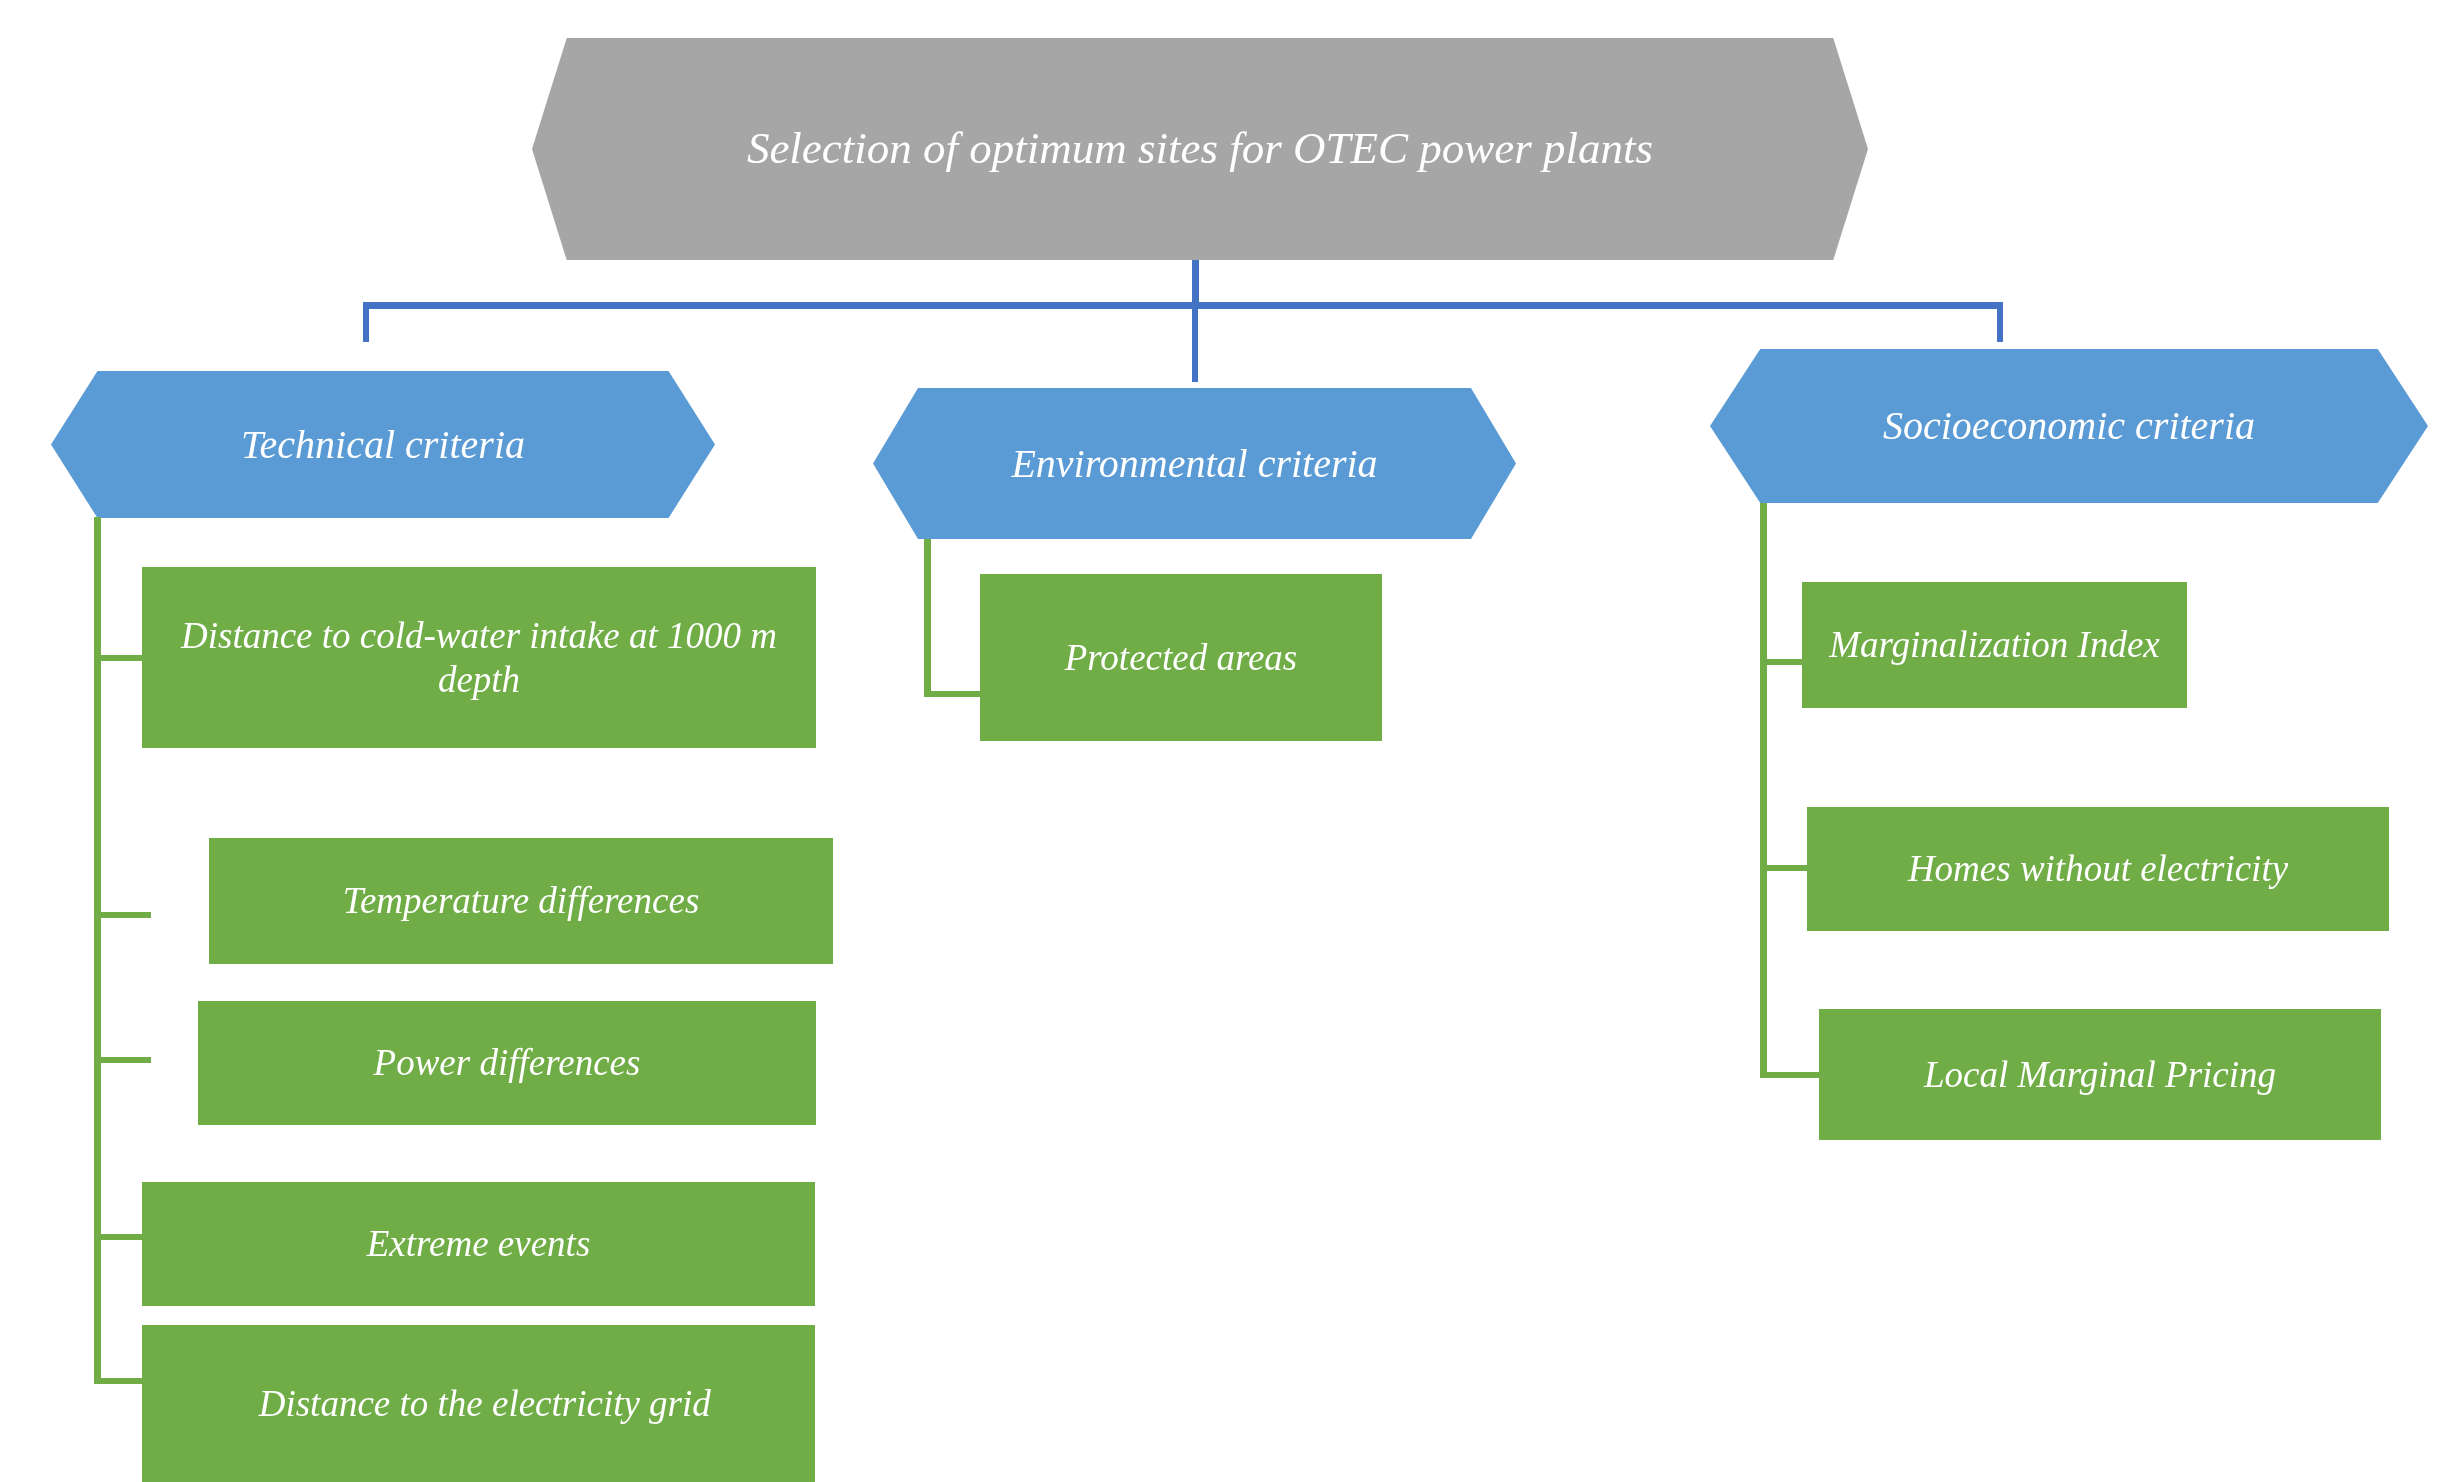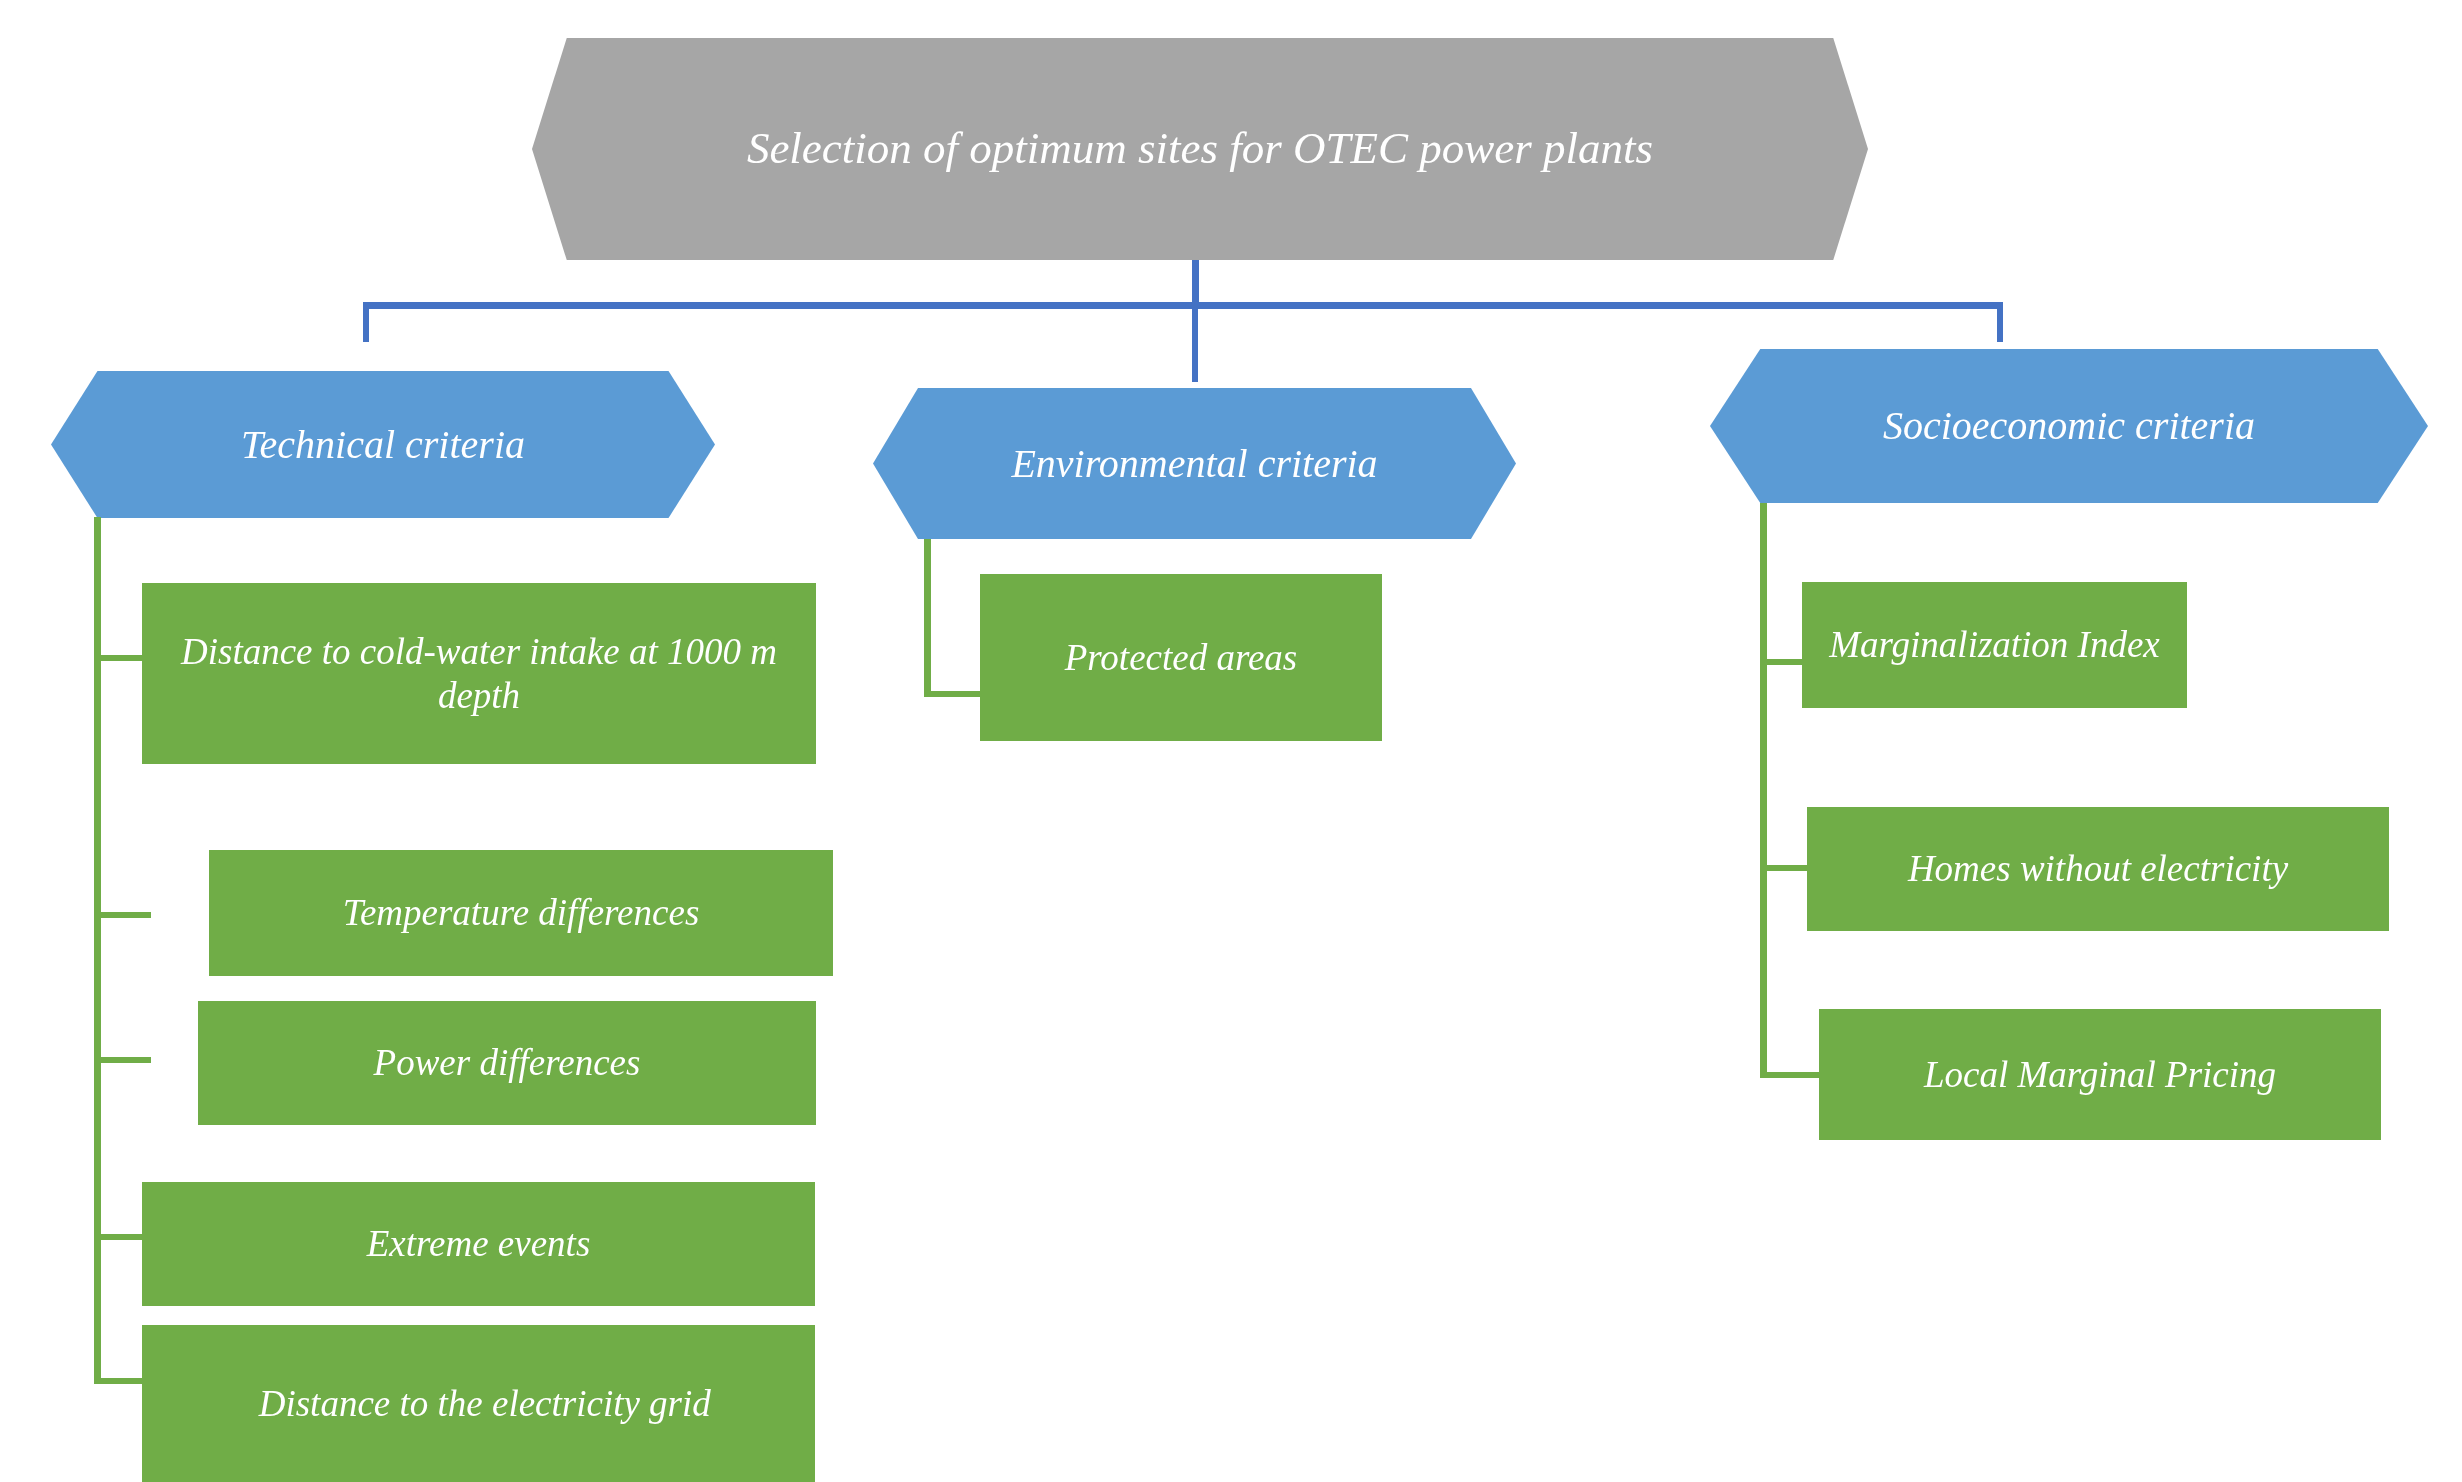--- a/index.html
+++ b/index.html
@@ -80,23 +80,23 @@
 
   <div class="node hex-cat" style="left:1710px; top:349px; width:718px; height:154px;">Socioeconomic criteria</div>
 
   <div class="line-v green" style="left:94px; top:517px; width:6.5px; height:867px;"></div>
   <div class="line-h green" style="left:94px; top:655px; width:57px; height:5.7px;"></div>
   <div class="line-h green" style="left:94px; top:912px; width:57px; height:5.7px;"></div>
   <div class="line-h green" style="left:94px; top:1057px; width:57px; height:5.7px;"></div>
   <div class="line-h green" style="left:94px; top:1234px; width:57px; height:5.7px;"></div>
   <div class="line-h green" style="left:94px; top:1378px; width:57px; height:5.7px;"></div>
 
-  <div class="node leaf" style="left:142px; top:567px; width:674px; height:181px;margin-top:16px;">Distance to cold-water intake at 1000 m depth</div>
+  <div class="node leaf" style="left:142px; top:567px; width:674px; height:181px;">Distance to cold-water intake at 1000 m depth</div>
 
-  <div class="node leaf" style="left:209px; top:838px; width:624px; height:126px;margin-top:12px;">Temperature differences</div>
+  <div class="node leaf" style="left:209px; top:838px; width:624px; height:126px;">Temperature differences</div>
 
   <div class="node leaf" style="left:198px; top:1001px; width:618px; height:124px;">Power differences</div>
 
   <div class="node leaf" style="left:142px; top:1182px; width:673px; height:124px;">Extreme events</div>
 
   <div class="node leaf" style="left:142px; top:1325px; width:673px; height:157px;padding-left:24px;">Distance to the electricity grid</div>
 
   <div class="line-v green" style="left:924px; top:539px; width:6.5px; height:158px;"></div>
   <div class="line-h green" style="left:924px; top:691px; width:61px; height:5.7px;"></div>
 

